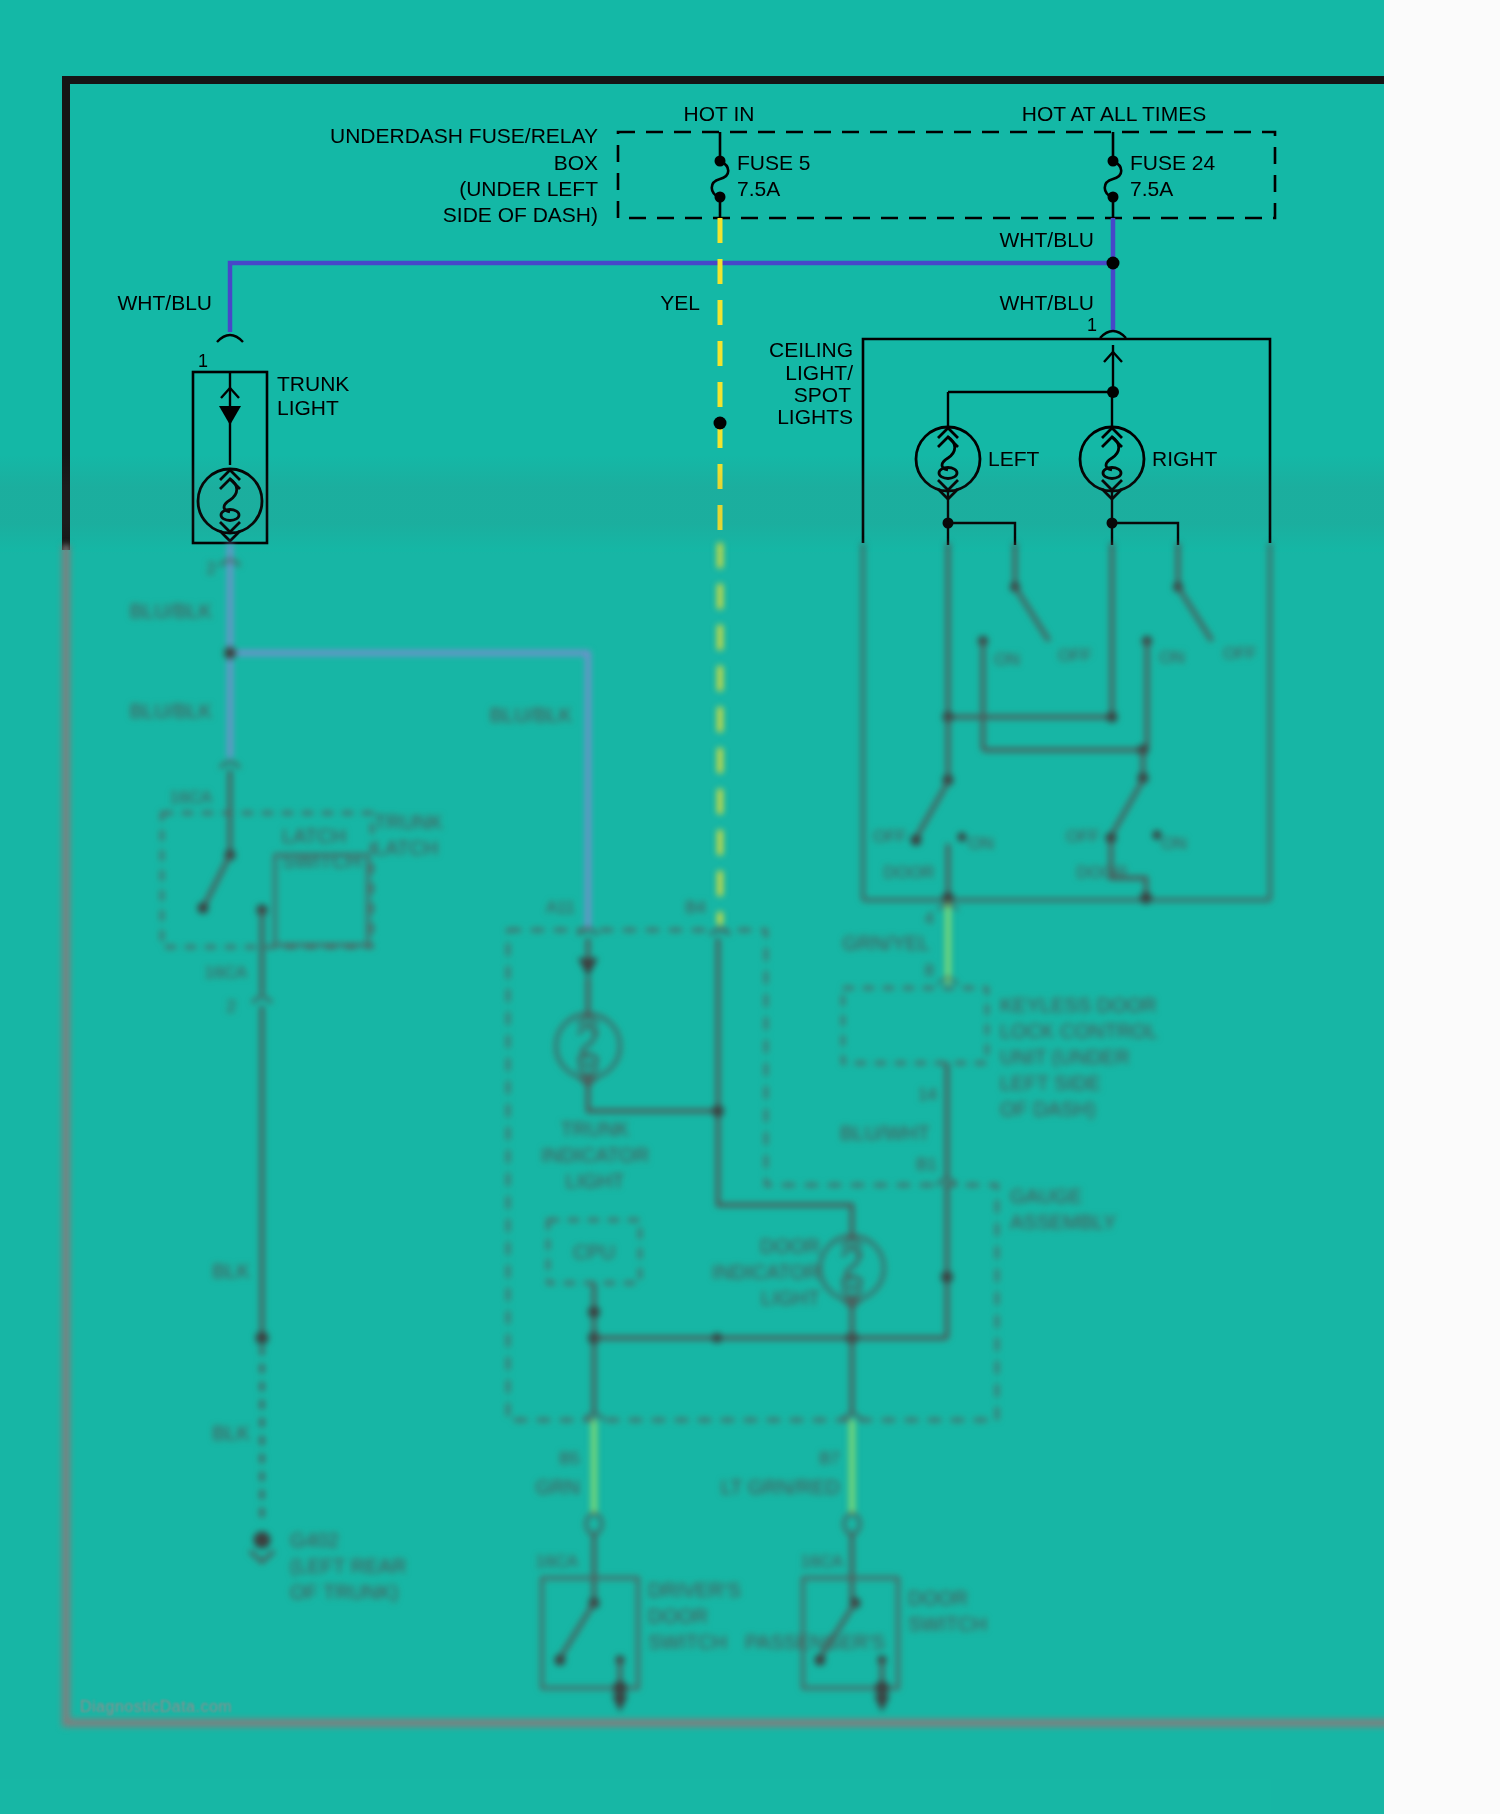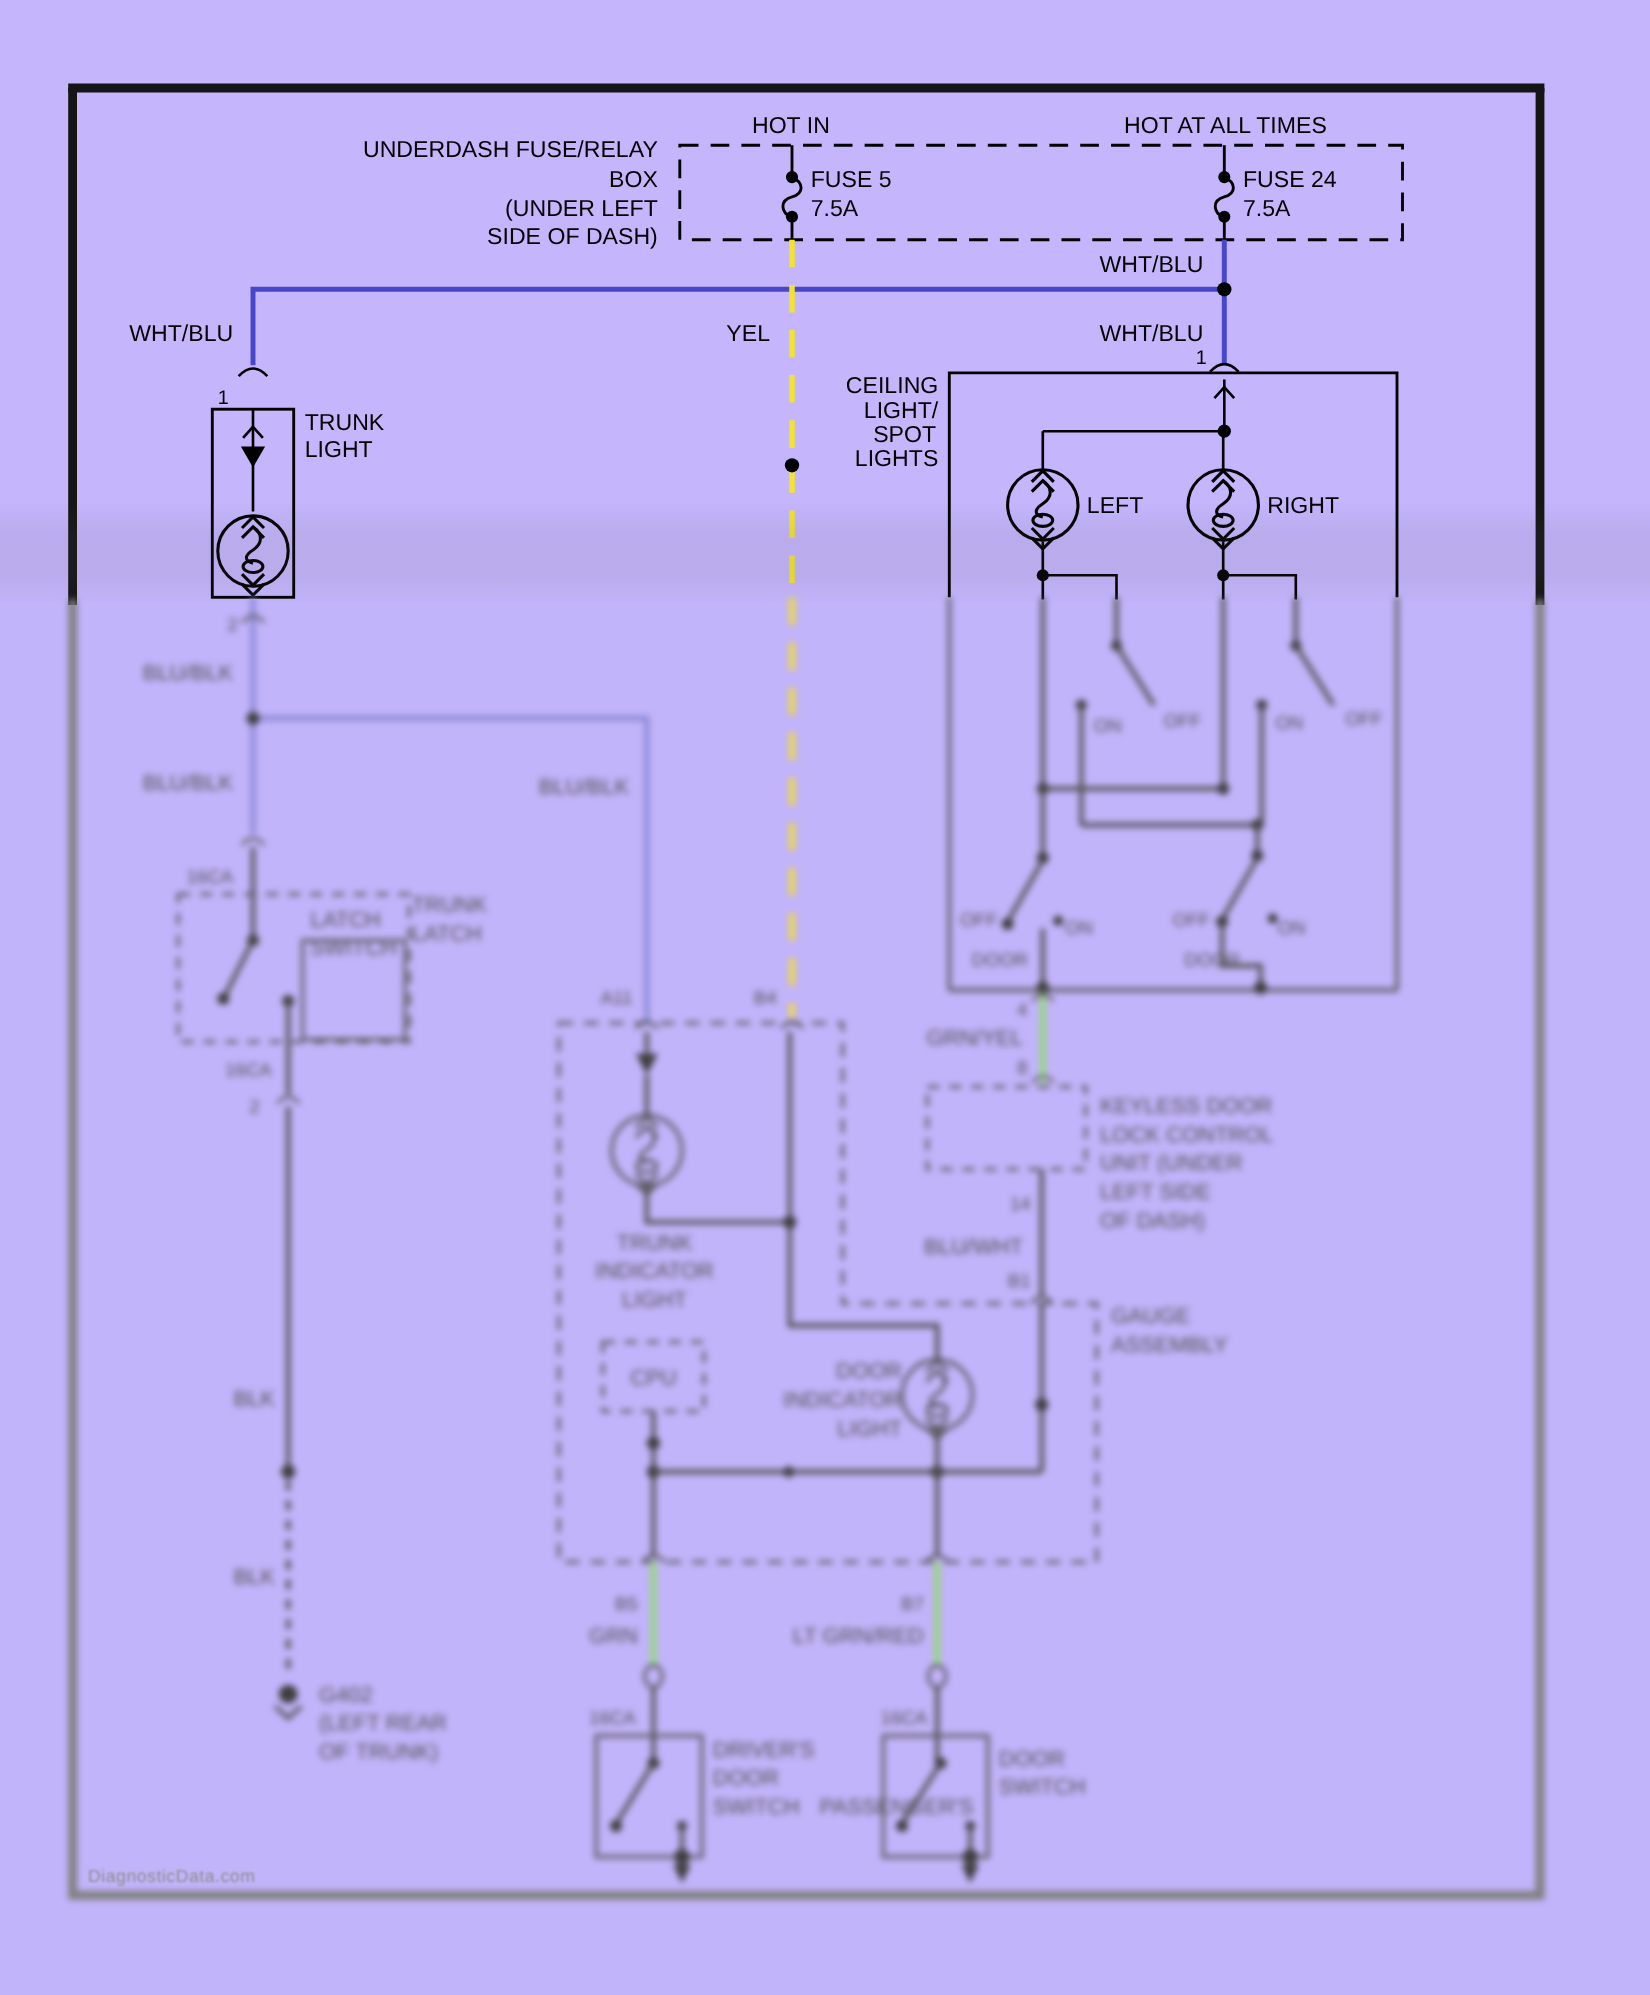--- a/index.html
+++ b/index.html
@@ -1,16 +1,16 @@
 <!DOCTYPE html>
 <html><head>
 <meta charset="utf-8">
 <style>
   html,body{margin:0;padding:0;background:#fbfbfb;}
-  #stage{position:relative;width:1500px;height:1814px;background:#c4b5fd;overflow:hidden;
+  #stage{position:relative;width:1384px;height:1814px;background:#14b8a6;overflow:hidden;
          font-family:"Liberation Sans", sans-serif;}
   svg{position:absolute;top:0;left:0;}
   .blur-layer{filter:blur(3.1px);}
   .soft-band{position:absolute;left:0;top:455px;width:1500px;height:100px;
     background:linear-gradient(180deg, rgba(0,0,0,0) 0%, rgba(90,90,90,.10) 32%, rgba(90,90,90,.10) 68%, rgba(0,0,0,0) 100%);}
   .wash{position:absolute;left:0;top:552px;width:1500px;height:1262px;background:rgba(130,130,130,0.028);}
   .watermark{position:absolute;left:80px;top:1698px;font-size:16px;color:#8e8e8e;filter:blur(1.2px);letter-spacing:.5px;}
   text{font-family:"Liberation Sans", sans-serif;fill:#000;}
   .t21{font-size:21px;} .t18{font-size:18px;}
   .bt{fill:#525252;} .bt20{font-size:20px;} .bt17{font-size:17px;}

